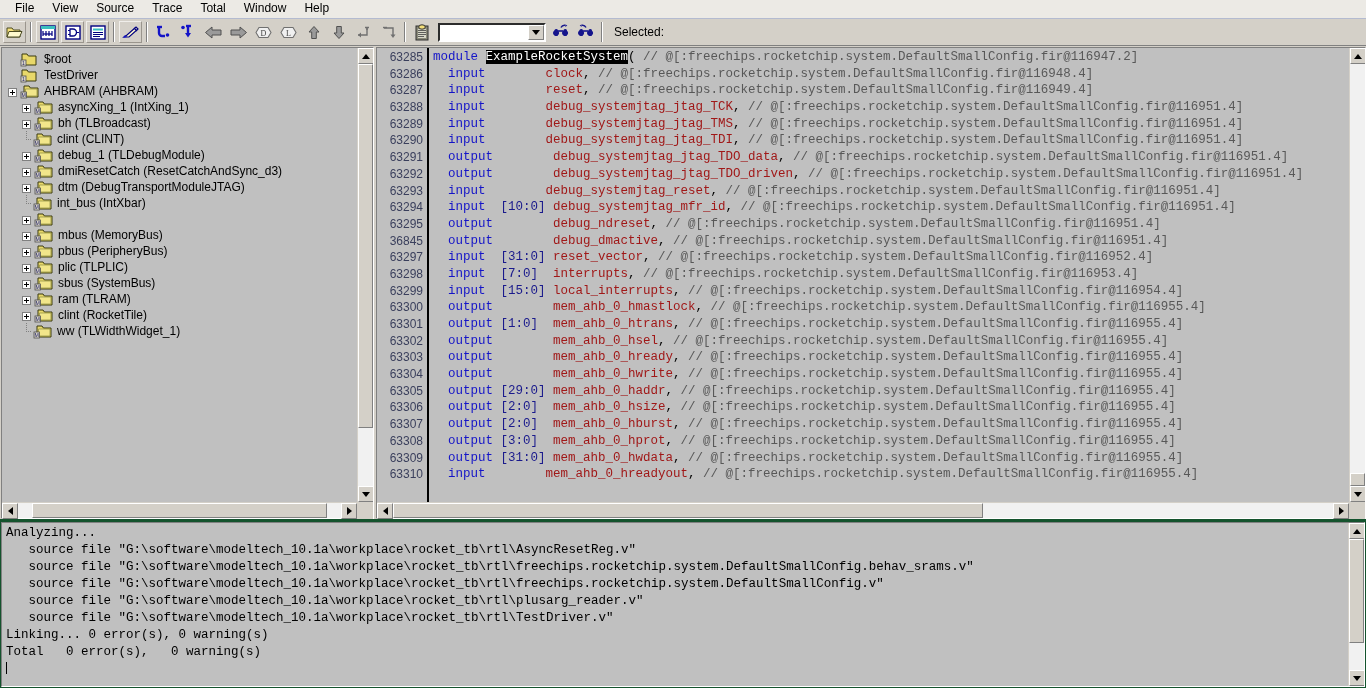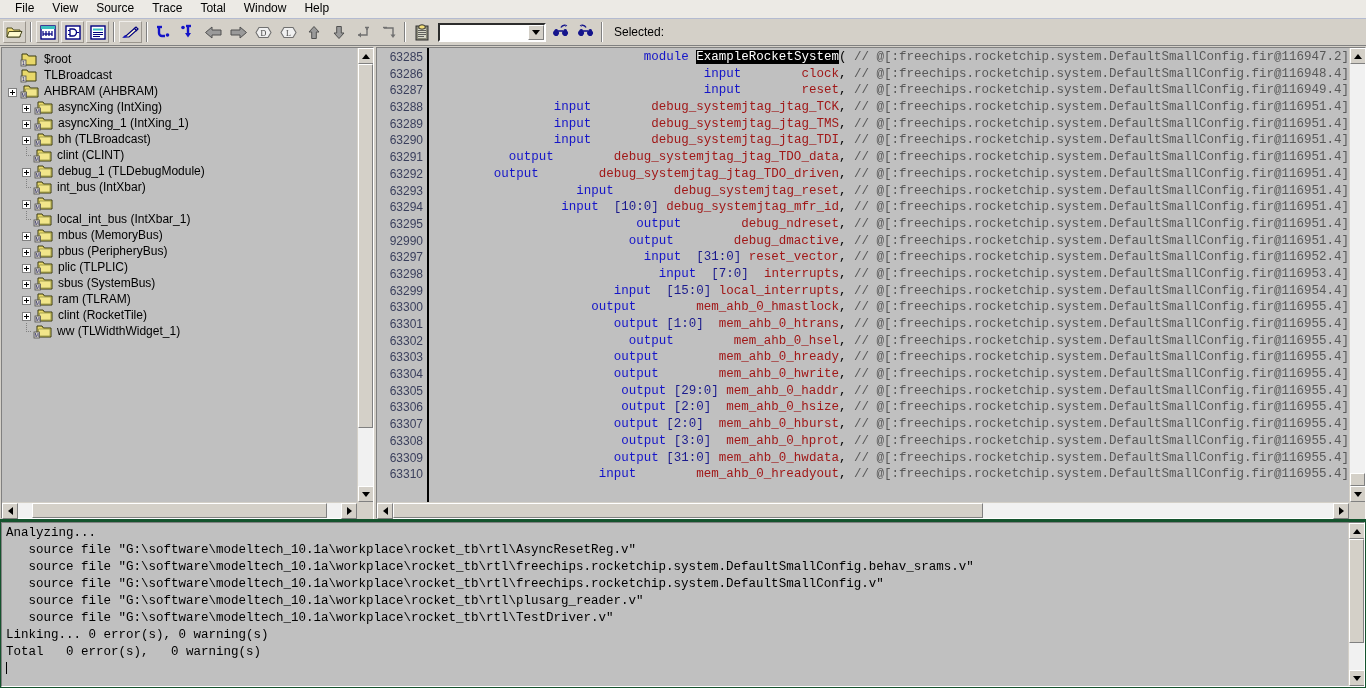--- a/index.html
+++ b/index.html
@@ -252,21 +252,21 @@
     user-select: none;
   }
   .gutter div { height: 16.7px; line-height: 16.7px; }
   .codecol {
     flex: 1 1 auto;
     padding: 1px 0 0 4px;
     white-space: pre;
     overflow: hidden;
     min-width: 0;
   }
-  .codecol .ln { height: 16.7px; line-height: 16.7px; white-space: pre; text-align: right; }
+  .codecol .ln { height: 16.7px; line-height: 16.7px; white-space: pre; }
   .kw      { color: #1414c8; }
   .width   { color: #1a1a8c; }
   .ident   { color: #a01818; }
   .cmt     { color: #585858; }
   .punct   { color: #000000; }
   .sel-tok { background: #000000; color: #ffffff; }
 
   
   .transcript-wrap {
     flex: 1 1 auto;
@@ -492,21 +492,21 @@
                   </svg></span>
                 <span class="t-label">$root</span>
               </div>
               <div class="trow indent-1">
                 <span class="t-expander"></span>
                 <span class="t-icon"><svg width="18" height="15" viewBox="0 0 18 15">
                     <path d="M2 2 L7 2 L8.4 4 L16 4 L16 13 L2 13 Z" fill="#e8d86a" stroke="#3a3a10" stroke-width="1"></path>
                     <rect x="1" y="8" width="5" height="6" fill="#d8d4c8" stroke="#505050" stroke-width="0.8"></rect>
                     <text x="3.4" y="13" font-size="5" text-anchor="middle" fill="#202060" font-family="Liberation Sans, sans-serif">1</text>
                   </svg></span>
-                <span class="t-label">TLBroadcast</span>
+                <span class="t-label">TestDriver</span>
               </div>
               <div class="trow indent-1">
                 <span class="t-expander">
                   <span class="box plus"></span>
                 </span>
                 <span class="t-icon"><svg width="20" height="15" viewBox="0 0 20 15">
                     <path d="M4 2 L9 2 L10.4 4 L18 4 L18 13 L4 13 Z" fill="#e8d86a" stroke="#3a3a10" stroke-width="1"></path>
                     <path d="M5.5 5 L17 5 L17 12 L5.5 12 Z" fill="#f2e68a" stroke="#8a8a40" stroke-width="0.7"></path>
                     <rect x="1" y="8" width="5.5" height="6" fill="#d8d4c8" stroke="#505050" stroke-width="0.8"></rect>
                     <text x="3.7" y="13" font-size="5.2" text-anchor="middle" fill="#202060" font-family="Liberation Sans, sans-serif">M</text>
@@ -516,32 +516,20 @@
               <div class="trow indent-2">
                 <span class="t-expander">
                   <span class="box plus"></span>
                 </span>
                 <span class="t-icon"><svg width="20" height="15" viewBox="0 0 20 15">
                     <path d="M4 2 L9 2 L10.4 4 L18 4 L18 13 L4 13 Z" fill="#e8d86a" stroke="#3a3a10" stroke-width="1"></path>
                     <path d="M5.5 5 L17 5 L17 12 L5.5 12 Z" fill="#f2e68a" stroke="#8a8a40" stroke-width="0.7"></path>
                     <rect x="1" y="8" width="5.5" height="6" fill="#d8d4c8" stroke="#505050" stroke-width="0.8"></rect>
                     <text x="3.7" y="13" font-size="5.2" text-anchor="middle" fill="#202060" font-family="Liberation Sans, sans-serif">M</text>
                   </svg></span>
-                <span class="t-label">asyncXing (IntXing)</span>
-              </div>
-              <div class="trow indent-2">
-                <span class="t-expander">
-                  <span class="box plus"></span>
-                </span>
-                <span class="t-icon"><svg width="20" height="15" viewBox="0 0 20 15">
-                    <path d="M4 2 L9 2 L10.4 4 L18 4 L18 13 L4 13 Z" fill="#e8d86a" stroke="#3a3a10" stroke-width="1"></path>
-                    <path d="M5.5 5 L17 5 L17 12 L5.5 12 Z" fill="#f2e68a" stroke="#8a8a40" stroke-width="0.7"></path>
-                    <rect x="1" y="8" width="5.5" height="6" fill="#d8d4c8" stroke="#505050" stroke-width="0.8"></rect>
-                    <text x="3.7" y="13" font-size="5.2" text-anchor="middle" fill="#202060" font-family="Liberation Sans, sans-serif">M</text>
-                  </svg></span>
                 <span class="t-label">asyncXing_1 (IntXing_1)</span>
               </div>
               <div class="trow indent-2">
                 <span class="t-expander">
                   <span class="box plus"></span>
                 </span>
                 <span class="t-icon"><svg width="20" height="15" viewBox="0 0 20 15">
                     <path d="M4 2 L9 2 L10.4 4 L18 4 L18 13 L4 13 Z" fill="#e8d86a" stroke="#3a3a10" stroke-width="1"></path>
                     <path d="M5.5 5 L17 5 L17 12 L5.5 12 Z" fill="#f2e68a" stroke="#8a8a40" stroke-width="0.7"></path>
                     <rect x="1" y="8" width="5.5" height="6" fill="#d8d4c8" stroke="#505050" stroke-width="0.8"></rect>
@@ -565,49 +553,63 @@
                 </span>
                 <span class="t-icon"><svg width="20" height="15" viewBox="0 0 20 15">
                     <path d="M4 2 L9 2 L10.4 4 L18 4 L18 13 L4 13 Z" fill="#e8d86a" stroke="#3a3a10" stroke-width="1"></path>
                     <path d="M5.5 5 L17 5 L17 12 L5.5 12 Z" fill="#f2e68a" stroke="#8a8a40" stroke-width="0.7"></path>
                     <rect x="1" y="8" width="5.5" height="6" fill="#d8d4c8" stroke="#505050" stroke-width="0.8"></rect>
                     <text x="3.7" y="13" font-size="5.2" text-anchor="middle" fill="#202060" font-family="Liberation Sans, sans-serif">M</text>
                   </svg></span>
                 <span class="t-label">debug_1 (TLDebugModule)</span>
               </div>
               <div class="trow indent-2">
+                <span class="t-expander">
+                  <span class="box plus"></span>
+                </span>
+                <span class="t-icon"><svg width="20" height="15" viewBox="0 0 20 15">
+                    <path d="M4 2 L9 2 L10.4 4 L18 4 L18 13 L4 13 Z" fill="#e8d86a" stroke="#3a3a10" stroke-width="1"></path>
+                    <path d="M5.5 5 L17 5 L17 12 L5.5 12 Z" fill="#f2e68a" stroke="#8a8a40" stroke-width="0.7"></path>
+                    <rect x="1" y="8" width="5.5" height="6" fill="#d8d4c8" stroke="#505050" stroke-width="0.8"></rect>
+                    <text x="3.7" y="13" font-size="5.2" text-anchor="middle" fill="#202060" font-family="Liberation Sans, sans-serif">M</text>
+                  </svg></span>
+                <span class="t-label">dmiResetCatch (ResetCatchAndSync_d3)</span>
+              </div>
+              <div class="trow indent-2">
+                <span class="t-expander">
+                  <span class="box plus"></span>
+                </span>
+                <span class="t-icon"><svg width="20" height="15" viewBox="0 0 20 15">
+                    <path d="M4 2 L9 2 L10.4 4 L18 4 L18 13 L4 13 Z" fill="#e8d86a" stroke="#3a3a10" stroke-width="1"></path>
+                    <path d="M5.5 5 L17 5 L17 12 L5.5 12 Z" fill="#f2e68a" stroke="#8a8a40" stroke-width="0.7"></path>
+                    <rect x="1" y="8" width="5.5" height="6" fill="#d8d4c8" stroke="#505050" stroke-width="0.8"></rect>
+                    <text x="3.7" y="13" font-size="5.2" text-anchor="middle" fill="#202060" font-family="Liberation Sans, sans-serif">M</text>
+                  </svg></span>
+                <span class="t-label">dtm (DebugTransportModuleJTAG)</span>
+              </div>
+              <div class="trow indent-2">
                 <span class="t-stub"></span>
                 <span class="t-icon"><svg width="20" height="15" viewBox="0 0 20 15">
                     <path d="M4 2 L9 2 L10.4 4 L18 4 L18 13 L4 13 Z" fill="#e8d86a" stroke="#3a3a10" stroke-width="1"></path>
                     <path d="M5.5 5 L17 5 L17 12 L5.5 12 Z" fill="#f2e68a" stroke="#8a8a40" stroke-width="0.7"></path>
                     <rect x="1" y="8" width="5.5" height="6" fill="#d8d4c8" stroke="#505050" stroke-width="0.8"></rect>
                     <text x="3.7" y="13" font-size="5.2" text-anchor="middle" fill="#202060" font-family="Liberation Sans, sans-serif">M</text>
                   </svg></span>
                 <span class="t-label">int_bus (IntXbar)</span>
               </div>
               <div class="trow indent-2">
                 <span class="t-expander">
                   <span class="box plus"></span>
                 </span>
                 <span class="t-icon"><svg width="20" height="15" viewBox="0 0 20 15">
                     <path d="M4 2 L9 2 L10.4 4 L18 4 L18 13 L4 13 Z" fill="#e8d86a" stroke="#3a3a10" stroke-width="1"></path>
                     <path d="M5.5 5 L17 5 L17 12 L5.5 12 Z" fill="#f2e68a" stroke="#8a8a40" stroke-width="0.7"></path>
                     <rect x="1" y="8" width="5.5" height="6" fill="#d8d4c8" stroke="#505050" stroke-width="0.8"></rect>
                     <text x="3.7" y="13" font-size="5.2" text-anchor="middle" fill="#202060" font-family="Liberation Sans, sans-serif">M</text>
                   </svg></span>
-              </div>
-              <div class="trow indent-2">
-                <span class="t-stub"></span>
-                <span class="t-icon"><svg width="20" height="15" viewBox="0 0 20 15">
-                    <path d="M4 2 L9 2 L10.4 4 L18 4 L18 13 L4 13 Z" fill="#e8d86a" stroke="#3a3a10" stroke-width="1"></path>
-                    <path d="M5.5 5 L17 5 L17 12 L5.5 12 Z" fill="#f2e68a" stroke="#8a8a40" stroke-width="0.7"></path>
-                    <rect x="1" y="8" width="5.5" height="6" fill="#d8d4c8" stroke="#505050" stroke-width="0.8"></rect>
-                    <text x="3.7" y="13" font-size="5.2" text-anchor="middle" fill="#202060" font-family="Liberation Sans, sans-serif">M</text>
-                  </svg></span>
-                <span class="t-label">local_int_bus (IntXbar_1)</span>
               </div>
               <div class="trow indent-2">
                 <span class="t-expander">
                   <span class="box plus"></span>
                 </span>
                 <span class="t-icon"><svg width="20" height="15" viewBox="0 0 20 15">
                     <path d="M4 2 L9 2 L10.4 4 L18 4 L18 13 L4 13 Z" fill="#e8d86a" stroke="#3a3a10" stroke-width="1"></path>
                     <path d="M5.5 5 L17 5 L17 12 L5.5 12 Z" fill="#f2e68a" stroke="#8a8a40" stroke-width="0.7"></path>
                     <rect x="1" y="8" width="5.5" height="6" fill="#d8d4c8" stroke="#505050" stroke-width="0.8"></rect>
                     <text x="3.7" y="13" font-size="5.2" text-anchor="middle" fill="#202060" font-family="Liberation Sans, sans-serif">M</text>
@@ -721,21 +723,21 @@
                 <div>63286</div>
                 <div>63287</div>
                 <div>63288</div>
                 <div>63289</div>
                 <div>63290</div>
                 <div>63291</div>
                 <div>63292</div>
                 <div>63293</div>
                 <div>63294</div>
                 <div>63295</div>
-                <div>92990</div>
+                <div>36845</div>
                 <div>63297</div>
                 <div>63298</div>
                 <div>63299</div>
                 <div>63300</div>
                 <div>63301</div>
                 <div>63302</div>
                 <div>63303</div>
                 <div>63304</div>
                 <div>63305</div>
                 <div>63306</div>

